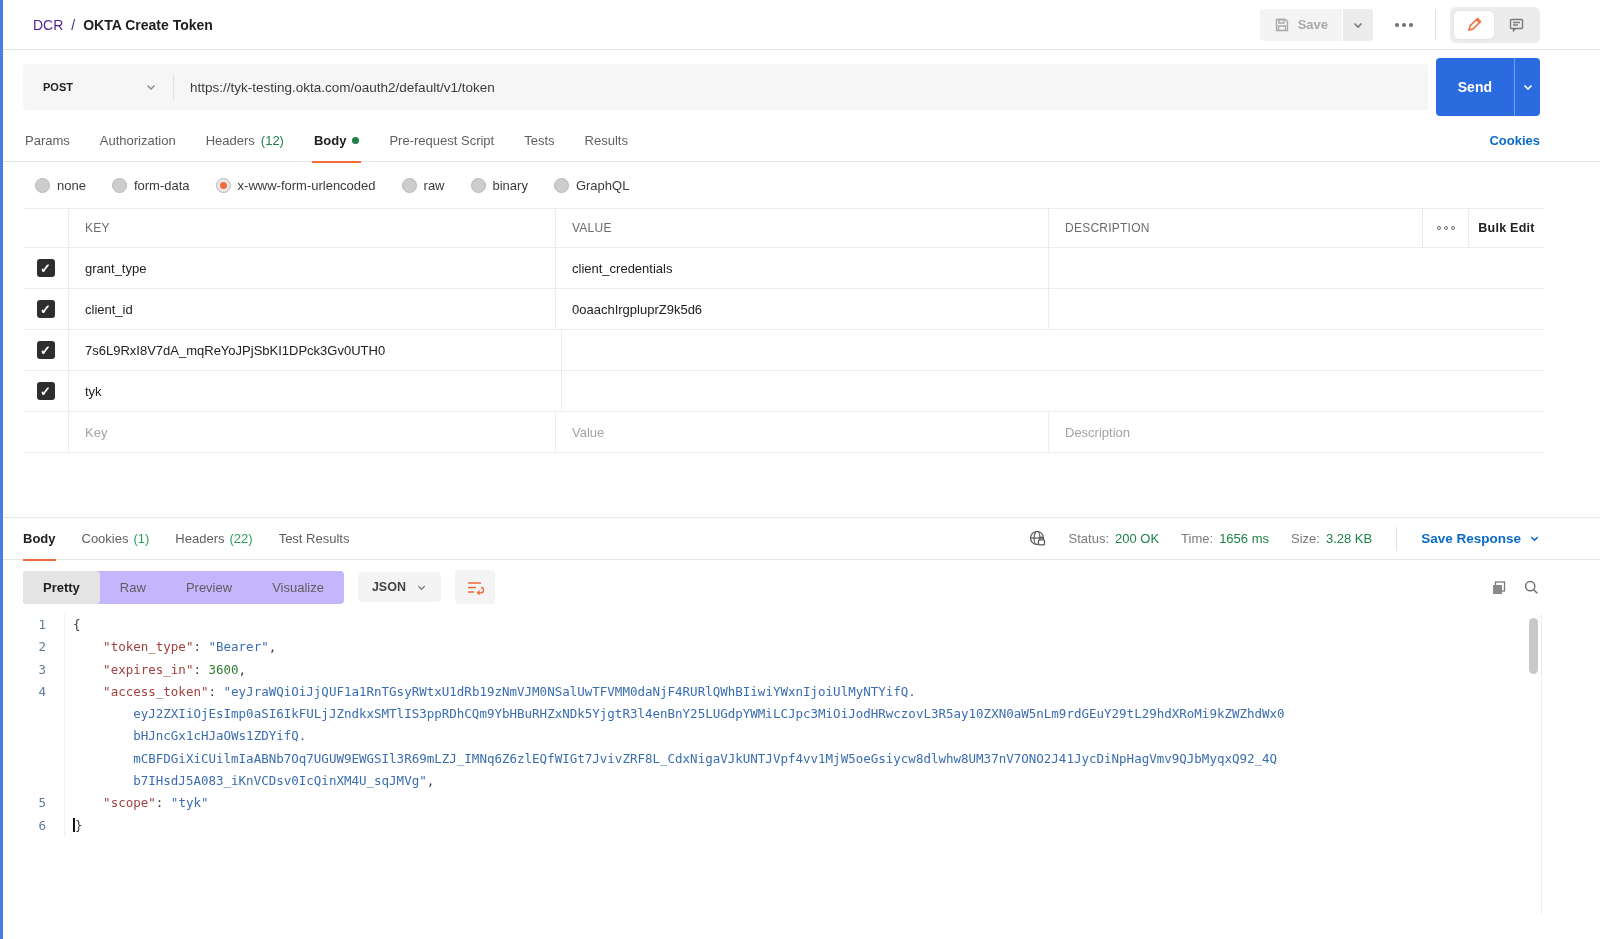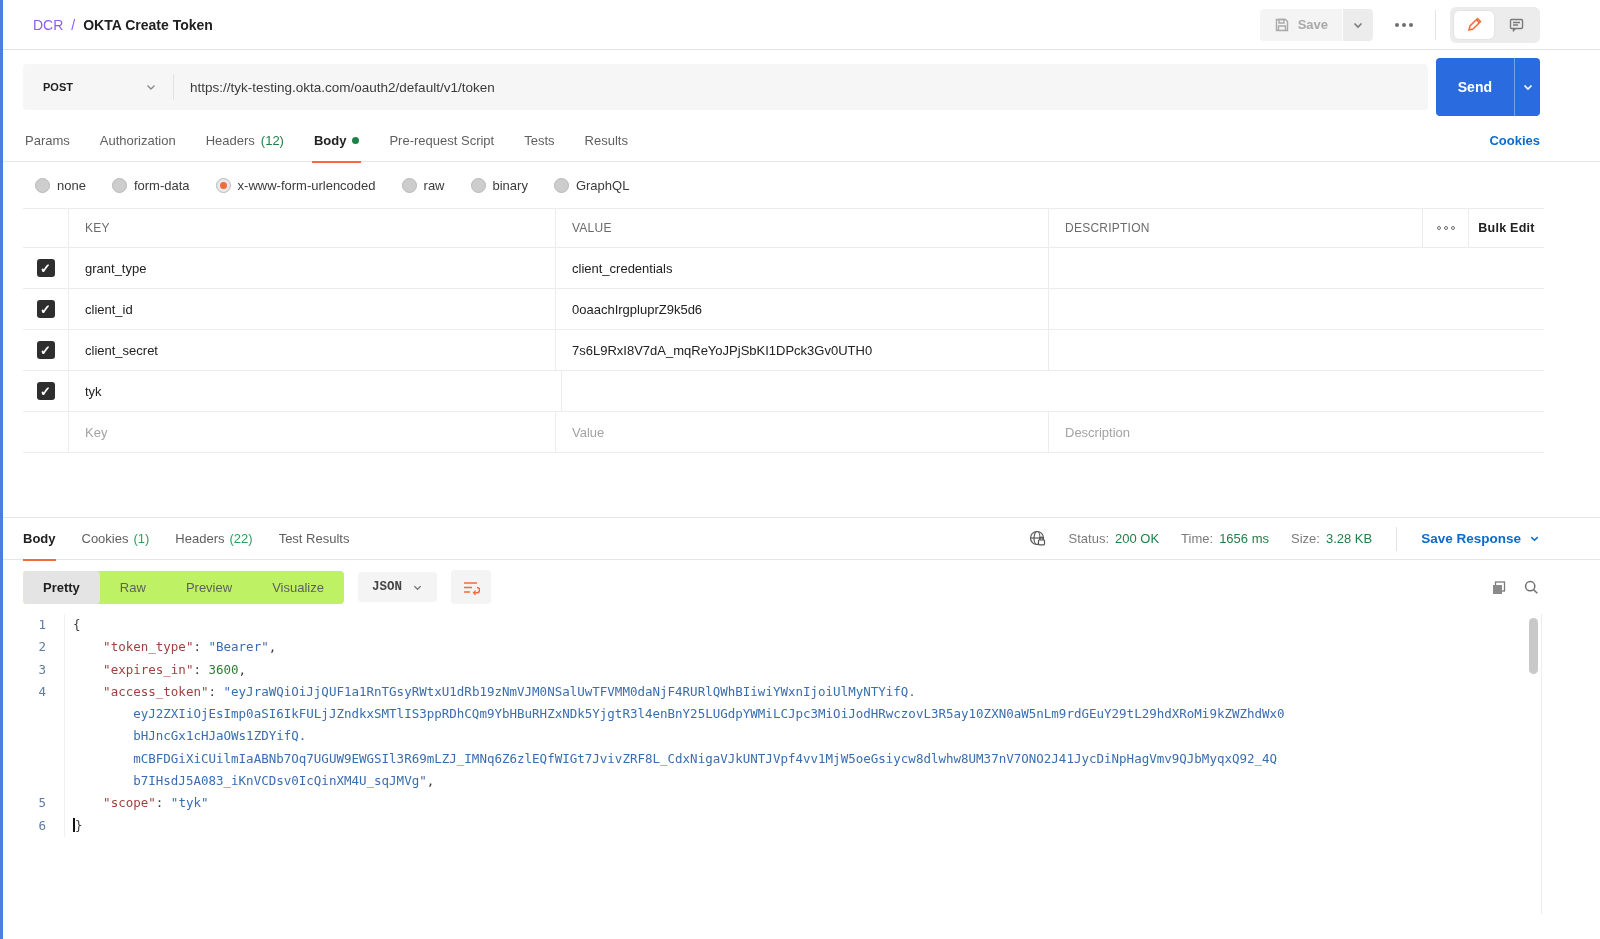--- a/index.html
+++ b/index.html
@@ -2,21 +2,21 @@
 <html><head>
 <meta charset="utf-8">
 <style>
   * { margin:0; padding:0; box-sizing:border-box; }
   html,body { width:1600px; height:939px; background:#fff; font-family:"Liberation Sans",sans-serif; color:#212121; overflow:hidden; }
   .page { width:1600px; height:939px; border-left:3px solid #4a7fe0; position:relative; }
 
   
   .tophdr { height:50px; display:flex; align-items:center; justify-content:space-between; padding:0 60px 0 30px; border-bottom:1px solid #e3e3e3; }
   .crumb { font-size:14px; display:flex; gap:8px; align-items:center; }
-  .crumb .dim { color:#8b5cf6; }
+  .crumb .dim { color:#4c1d95; }
   .crumb .name { color:#212121; font-weight:700; }
   .hdr-right { display:flex; align-items:center; gap:14px; }
   .savebtn { display:flex; }
   .savebtn .main { background:#f4f4f4; border-radius:4px 0 0 4px; padding:8px 14px; display:flex; gap:8px; align-items:center; color:#a9a9a9; font-size:13px; font-weight:600; }
   .savebtn .chev { background:#ececec; border-radius:0 4px 4px 0; width:30px; display:flex; align-items:center; justify-content:center; color:#7b7b7b; margin-left:1px; }
   .dots3 { display:inline-flex; gap:3px; align-items:center; padding:0 8px; }
   .dots3 i { width:4px; height:4px; border-radius:50%; background:#6e6e6e; }
   .dots3.hollow i { background:#fff; border:1.4px solid #6e6e6e; }
   .vdiv { width:1px; height:30px; background:#e2e2e2; }
   .seg2 { background:#ececec; border-radius:6px; padding:4px; display:flex; gap:2px; }
@@ -75,24 +75,24 @@
   .resptab .cnt { color:#2e9e5b; }
   .meta { display:flex; align-items:center; gap:8px; font-size:13px; }
   .meta .lbl { color:#7b7b7b; }
   .meta .val { color:#1f8148; }
   .meta .group { display:flex; gap:6px; margin-left:14px; }
   .metadiv { width:1px; height:24px; background:#e2e2e2; margin-left:16px; }
   .saveresp { color:#0b6bcb; font-weight:700; font-size:13.5px; display:flex; align-items:center; gap:8px; margin-left:16px; }
 
   
   .viewrow { display:flex; align-items:center; margin:10px 60px 0 20px; }
-  .vseg { background:#bef264; border-radius:4px; display:flex; padding:0; }
+  .vseg { background:#c4b5fd; border-radius:4px; display:flex; padding:0; }
   .vseg .vtab { padding:9px 20px; font-size:13px; color:#5f5f5f; border-radius:4px; }
   .vseg .vtab.active { background:#e4e4e4; color:#212121; font-weight:600; }
-  .fmt { background:#f4f4f4; border-radius:4px; margin-left:14px; padding:8px 14px; display:flex; align-items:center; gap:10px; font-size:12.5px; font-weight:600; color:#444;font-family:Liberation Mono, monospace; }
+  .fmt { background:#f4f4f4; border-radius:4px; margin-left:14px; padding:8px 14px; display:flex; align-items:center; gap:10px; font-size:12.5px; font-weight:600; color:#444; }
   .fmt .chv { color:#777; }
   .wrapbtn { background:#f4f4f4; border-radius:4px; margin-left:14px; width:40px; height:34px; display:flex; align-items:center; justify-content:center; }
   .viewicons { display:flex; gap:16px; align-items:center; }
 
   
   .codearea { position:relative; margin-top:10px; height:312px; font-family:"DejaVu Sans Mono",monospace; font-size:12.5px; }
   .code-line { display:flex; line-height:22.3px; white-space:pre; }
   .gutter { width:62px; flex:0 0 62px; text-align:right; padding-right:18px; color:#5f7b9e; border-right:1px solid #f0f0f0; }
   .code-text { padding-left:8px; }
   .tok-pun { color:#3b3b3b; }
@@ -270,21 +270,20 @@
           <span class="cbx">✓</span>
         </div>
       <div class="cell c-key">client_id</div>
       <div class="cell c-val">0oaachIrgpluprZ9k5d6</div>
       <div class="cell c-desc grow"></div>
     </div>
     <div class="prow">
       <div class="cell c-check">
           <span class="cbx">✓</span>
         </div>
-      <div class="cell c-key">client_secret</div>
       <div class="cell c-val">7s6L9RxI8V7dA_mqReYoJPjSbKI1DPck3Gv0UTH0</div>
       <div class="cell c-desc grow"></div>
     </div>
     <div class="prow">
       <div class="cell c-check">
           <span class="cbx">✓</span>
         </div>
       <div class="cell c-val">tyk</div>
       <div class="cell c-desc grow"></div>
     </div>

